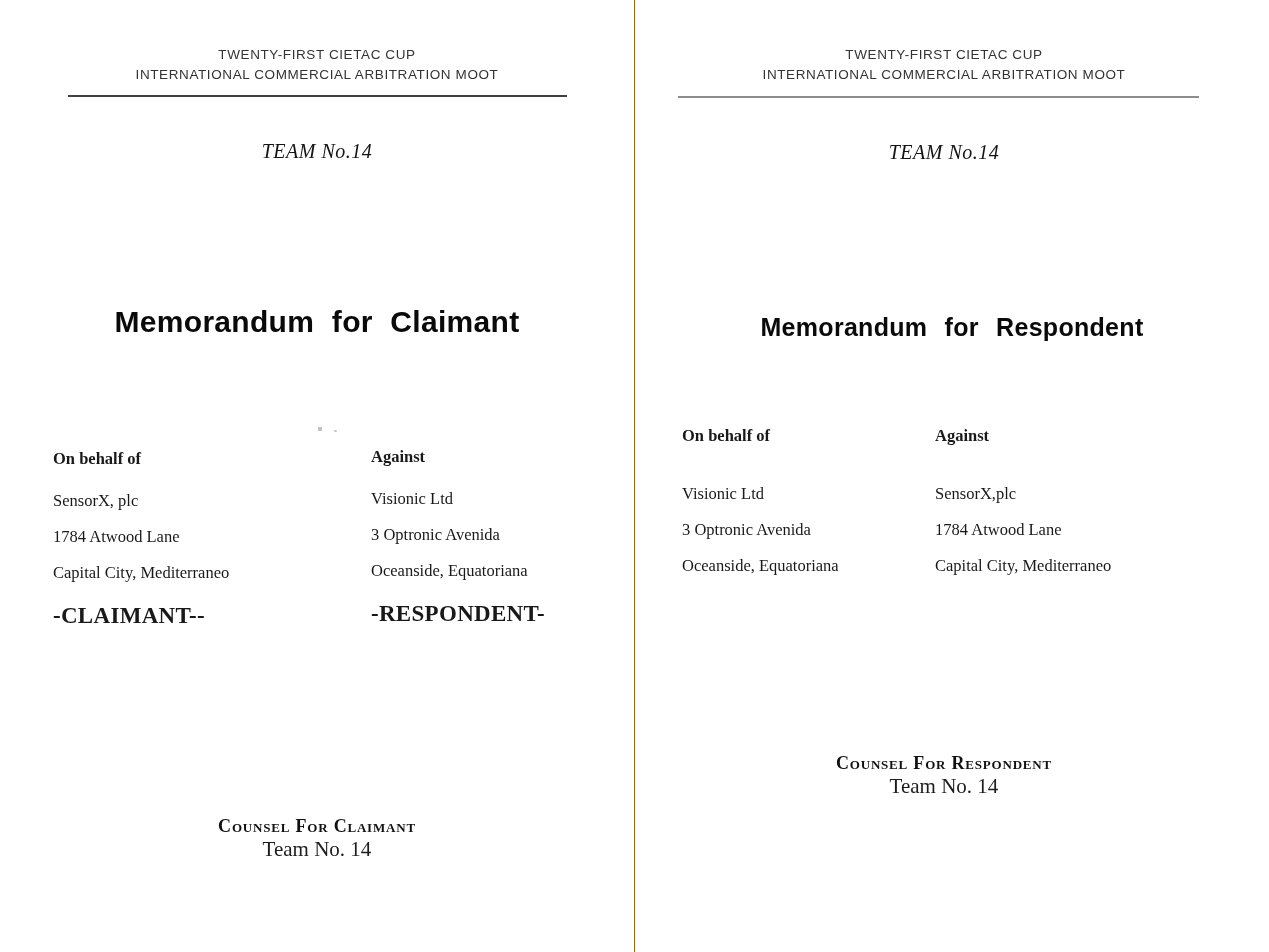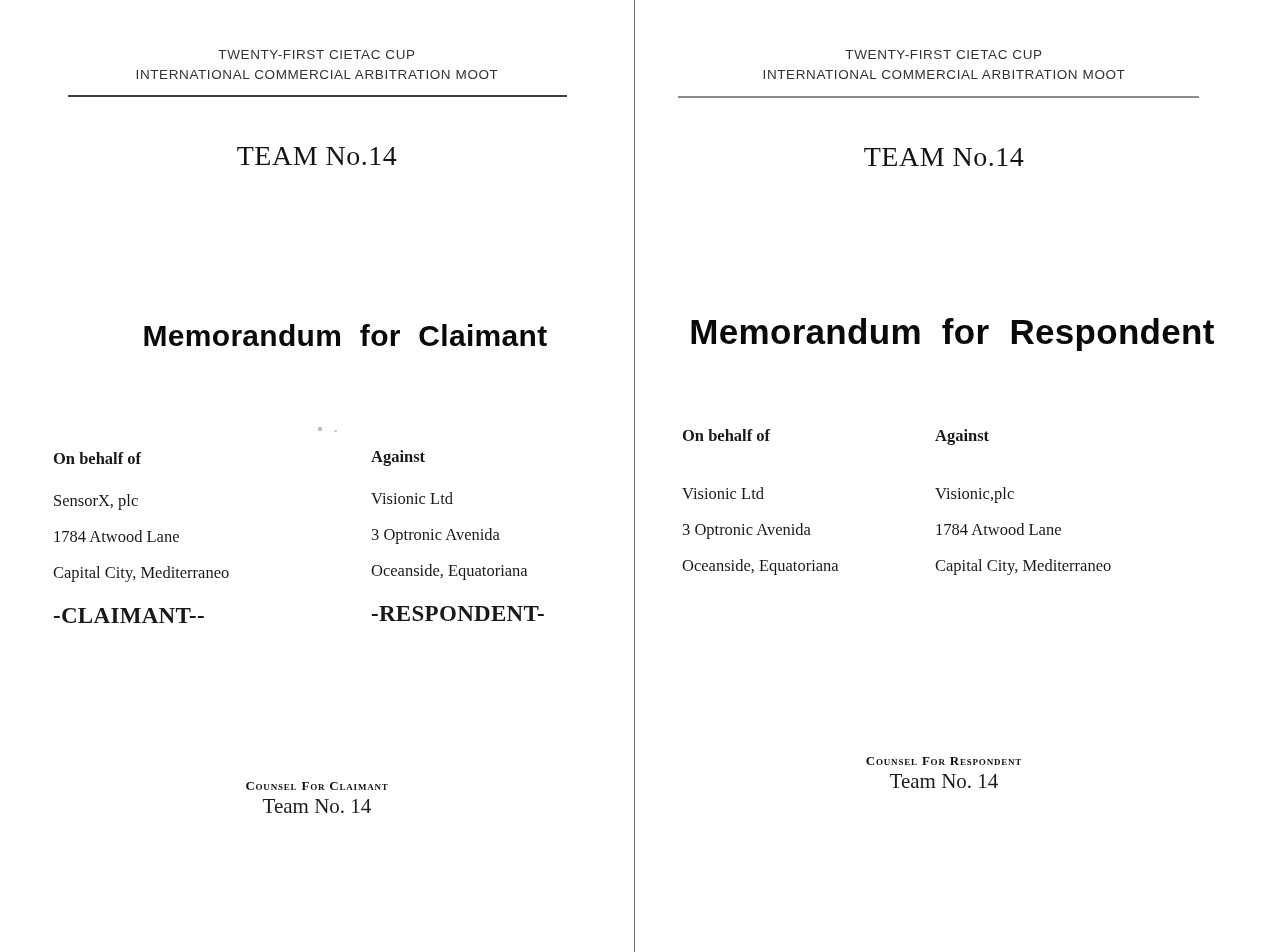--- a/index.html
+++ b/index.html
@@ -1,19 +1,19 @@
 <!DOCTYPE html>
 <html><head>
 <meta charset="utf-8">
 <style>
   html,body{margin:0;padding:0;background:#ffffff;}
   .canvas{
     position:relative;
     width:1269px;height:952px;
-    background:#737373;
+    background:#a16207;
     overflow:hidden;
     font-family:"Liberation Serif", serif;
     color:#1c1c1c;
   }
   .page{position:absolute;top:0;height:952px;width:634px;background:#ffffff;}
   .page.p0{left:0;}
   .page.p1{left:635px;}
 
   
   .page-header{
@@ -25,54 +25,54 @@
     color:#333333;
   }
   .p1 .page-header{left:-8px;}
   .rule{position:absolute;height:0;}
   .p0 .rule{left:68px;top:95px;width:499px;border-top:2px solid #3f3f3f;}
   .p1 .rule{left:43px;top:96px;width:521px;border-top:2px solid #8c8c8c;}
 
   
   .team{
     position:absolute;left:0;width:100%;text-align:center;
-    font-size:28px;letter-spacing:0.5px;color:#141414;
+    font-size:20px;letter-spacing:0.5px;color:#141414;font-style:italic;
   }
   .p0 .team{top:140px;}
   .p1 .team{top:141px;left:-8px;}
 
   
   .title{
     position:absolute;left:0;width:100%;text-align:center;
     font-family:"Liberation Sans", sans-serif;
     font-weight:700;color:#0a0a0a;
     letter-spacing:0.3px;
   }
-  .p0 .title{top:299px;font-size:30px;word-spacing:9px;margin-left:28px;}
-  .p1 .title{top:289px;font-size:35px;word-spacing:10px;}
+  .p0 .title{top:285px;font-size:30px;word-spacing:9px;}
+  .p1 .title{top:296px;font-size:25px;word-spacing:10px;}
 
   
   .party-col{position:absolute;font-size:16.5px;line-height:22px;color:#191919;}
   .p0 .col-behalf{left:53px;top:448px;width:270px;}
   .p0 .col-against{left:371px;top:446px;width:260px;}
   .p1 .col-behalf{left:47px;top:425px;width:270px;}
   .p1 .col-against{left:300px;top:425px;width:270px;}
   .party-heading{font-weight:bold;font-size:16.5px;margin-bottom:20px;}
   .p1 .party-heading{margin-bottom:36px;}
   .party-line{margin-bottom:14px;}
   .party-role{font-weight:bold;font-size:23px;letter-spacing:0.3px;margin-top:21px;}
   .p1 .party-role{margin-top:26px;}
 
   
   .counsel{position:absolute;left:0;width:100%;text-align:center;}
-  .p0 .counsel{top:778px;}
+  .p0 .counsel{top:816px;}
   .p1 .counsel{top:753px;left:-8px;}
   .counsel-title{
     font-variant:small-caps;font-weight:bold;
-    font-size:13px;letter-spacing:0.8px;color:#111111;
+    font-size:18px;letter-spacing:0.8px;color:#111111;
   }
   .counsel-team{font-size:21px;margin-top:0;color:#1d1d1d;}
 
   
   .artifact{position:absolute;left:318px;top:426px;width:24px;height:8px;}
   .artifact .d1{position:absolute;left:0;top:1px;width:4px;height:4px;background:#8d8d8d;opacity:.55;border-radius:1px;}
   .artifact .d2{position:absolute;left:16px;top:4px;width:3px;height:2px;background:#9a9a9a;opacity:.55;border-radius:1px;}
 </style>
 </head>
 <body>
@@ -130,21 +130,21 @@
 
     <div class="party-col col-behalf">
       <div class="party-heading">On behalf of</div>
       <div class="party-line">Visionic Ltd</div>
       <div class="party-line">3 Optronic Avenida</div>
       <div class="party-line">Oceanside, Equatoriana</div>
     </div>
 
     <div class="party-col col-against">
       <div class="party-heading">Against</div>
-      <div class="party-line">Visionic,plc</div>
+      <div class="party-line">SensorX,plc</div>
       <div class="party-line">1784 Atwood Lane</div>
       <div class="party-line">Capital City, Mediterraneo</div>
     </div>
 
     <div class="counsel">
       <div class="counsel-title">Counsel For Respondent</div>
       <div class="counsel-team">Team No. 14</div>
     </div>
   </section>
 

